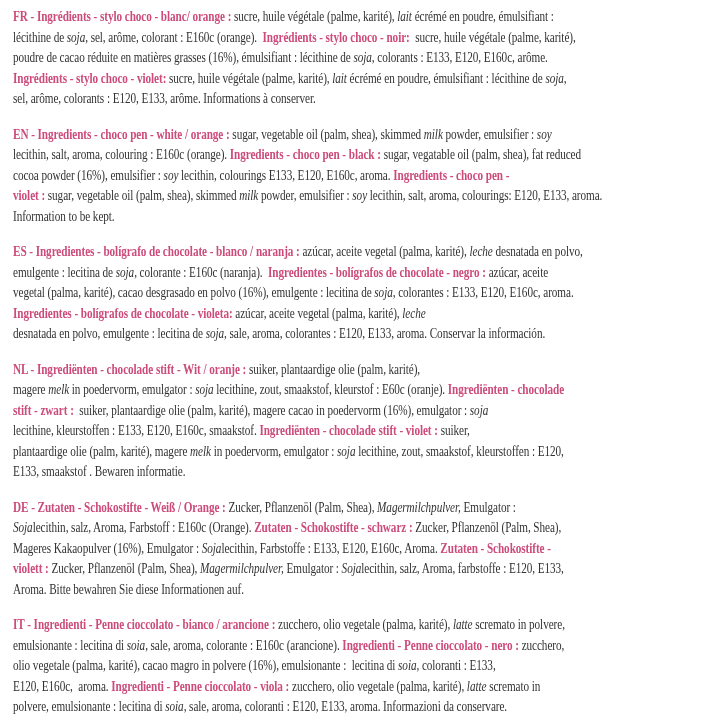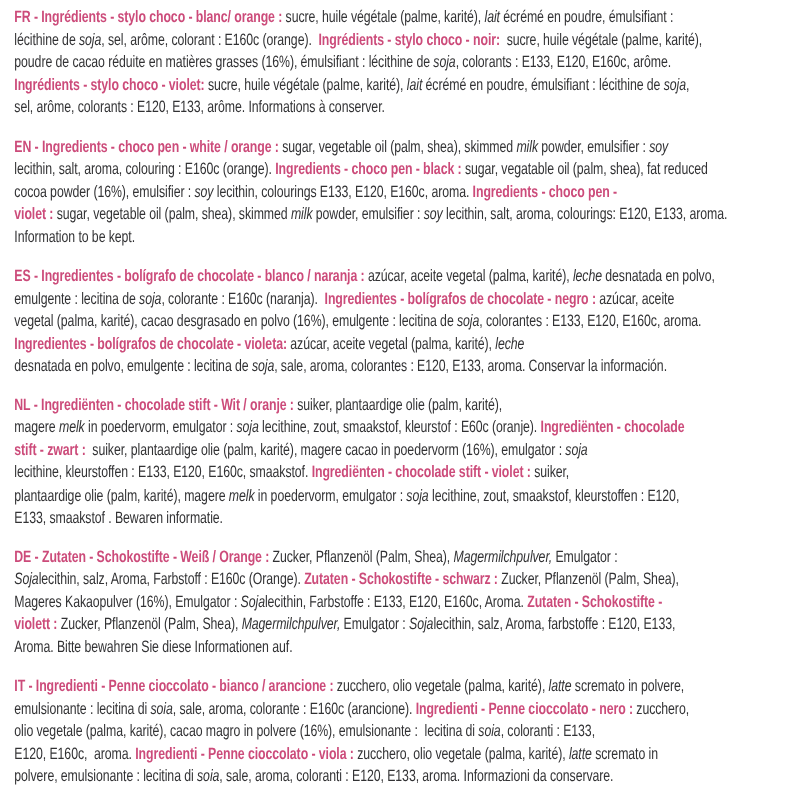--- a/index.html
+++ b/index.html
@@ -8,21 +8,21 @@
     width: 720px;
     height: 720px;
     background: #ffffff;
     overflow: hidden;
   }
   .doc {
     box-sizing: border-box;
     width: 720px;
     height: 720px;
     padding: 6px 0 0 13px;
-    font-family: Liberation Sans, sans-serif;
+    font-family: Liberation Serif, serif;
     color: var(--text, #323234);
   }
   .sec {
     margin: 0 0 15px 0;
     width: 940px;                 
     transform: scaleX(0.747);     
     transform-origin: 0 0;
     font-size: 15px;
     line-height: 20.5px;
     letter-spacing: -0.1px;

